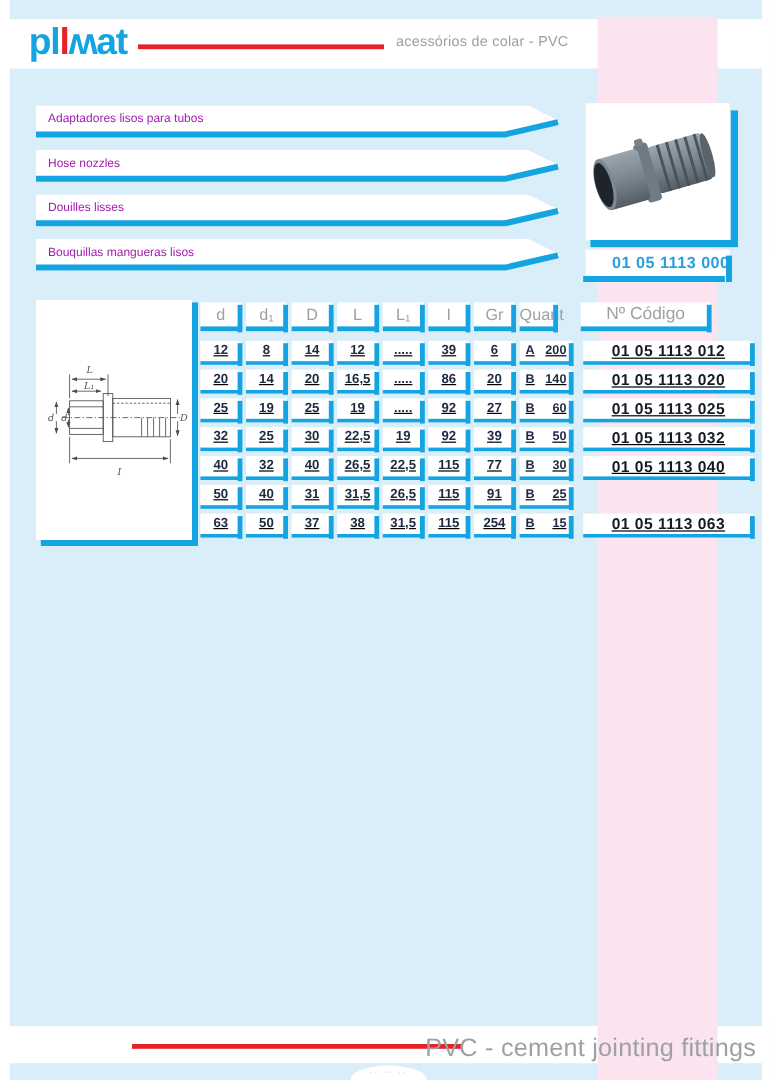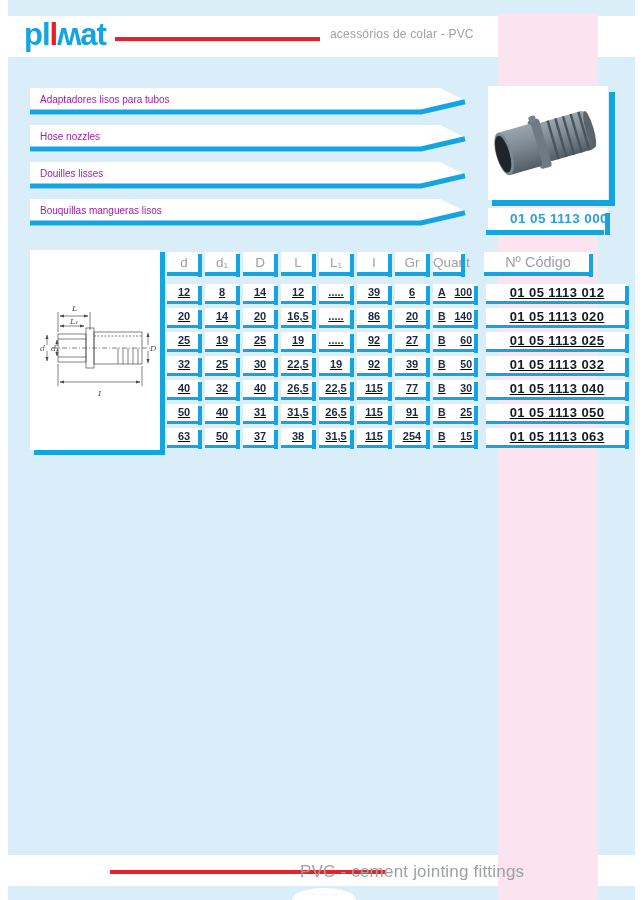--- a/index.html
+++ b/index.html
@@ -58,21 +58,21 @@
   .quant{width:44px;margin-right:9px;display:flex;justify-content:space-between;padding:0 5px;box-sizing:border-box;}
   .quant span{font-size:10.5px;}
   .quanth{width:31px;margin-right:20px;}
   .codec{width:142px;margin-right:0;font-size:13px;letter-spacing:0.4px;color:#131A26;}
   .codeh{width:108px;margin-right:0;font-size:14.5px;}
   .table-rows{position:absolute;left:0;top:284px;width:643px;z-index:3;text-decoration:underline;}
   .table-rows .trow{position:relative;left:167px;margin-bottom:4px;}
 
   
   .rule-footer{left:110px;top:870px;width:275px;}
-  .footer-title{left:300px;top:862px;width:330px;text-align:left;font-size:17px;color:var(--gray);letter-spacing:0.2px;}
+  .footer-title{left:300px;top:862px;width:330px;text-align:right;font-size:21px;color:var(--gray);letter-spacing:0.2px;}
   .page-oval{left:292px;top:888px;width:64px;height:24px;background:#fff;border-radius:50%;
              text-align:center;font-size:6px;color:#8b8f93;letter-spacing:2px;line-height:12px;}
 </style>
 </head>
 <body>
 
 <div class="page">
   <div class="bg-blue"></div>
 
   <div class="band band-top"></div>
@@ -197,21 +197,21 @@
       <div class="trow">
         <div class="cell">12</div>
         <div class="cell">8</div>
         <div class="cell">14</div>
         <div class="cell">12</div>
         <div class="cell">.....</div>
         <div class="cell">39</div>
         <div class="cell">6</div>
         <div class="cell quant">
           <span>A</span>
-          <span>100</span>
+          <span>200</span>
         </div>
         <div class="cell codec">01 05 1113 012</div>
       </div>
 
       <div class="trow">
         <div class="cell">20</div>
         <div class="cell">14</div>
         <div class="cell">20</div>
         <div class="cell">16,5</div>
         <div class="cell">.....</div>
@@ -274,21 +274,20 @@
         <div class="cell">40</div>
         <div class="cell">31</div>
         <div class="cell">31,5</div>
         <div class="cell">26,5</div>
         <div class="cell">115</div>
         <div class="cell">91</div>
         <div class="cell quant">
           <span>B</span>
           <span>25</span>
         </div>
-        <div class="cell codec">01 05 1113 050</div>
       </div>
 
       <div class="trow">
         <div class="cell">63</div>
         <div class="cell">50</div>
         <div class="cell">37</div>
         <div class="cell">38</div>
         <div class="cell">31,5</div>
         <div class="cell">115</div>
         <div class="cell">254</div>

